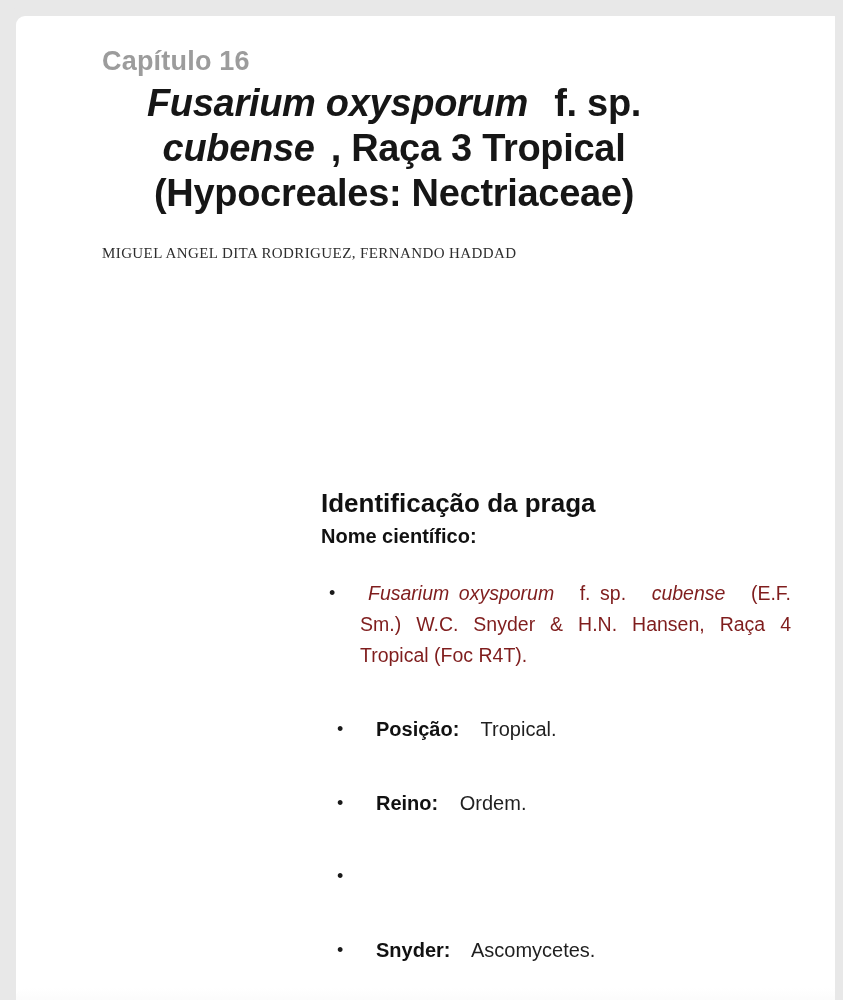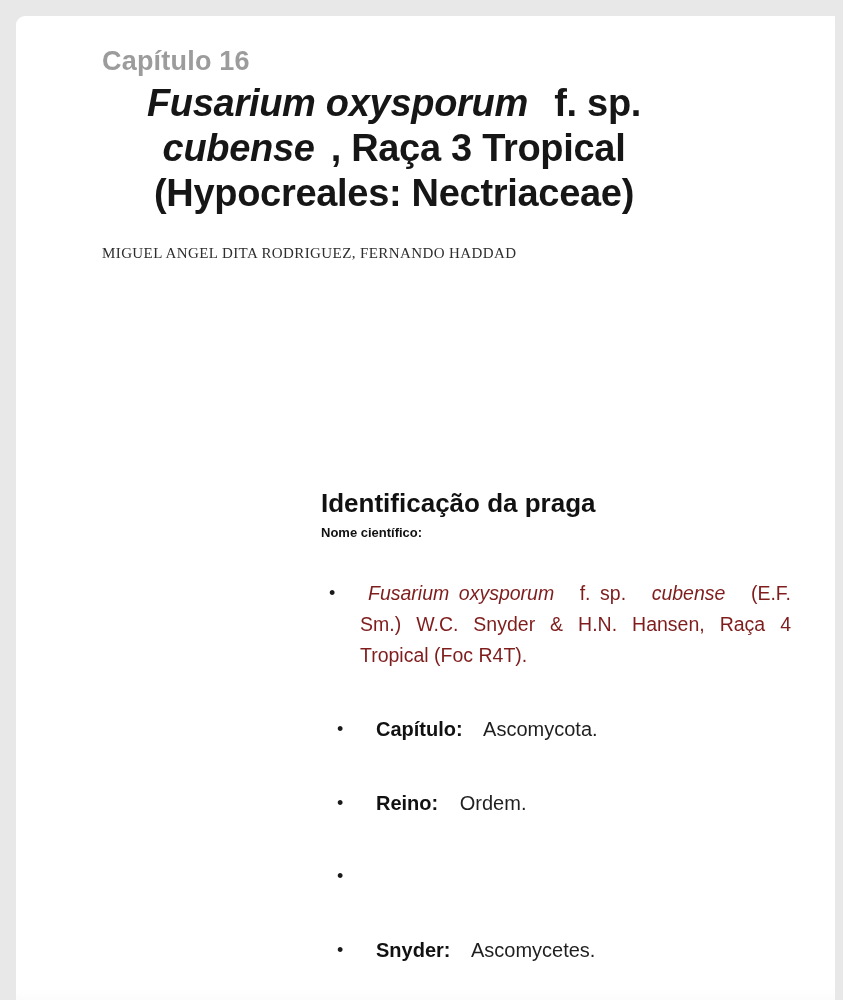--- a/index.html
+++ b/index.html
@@ -49,21 +49,21 @@
     left: 297px;
     top: 420px;
     font-size: 26px;
     font-weight: 700;
     color: #111111;
     margin-top: 44px;
   }
   .sub-label {
     position: absolute;
     left: 297px;
-    font-size: 13px;
+    font-size: 20px;
     font-weight: 700;
     color: #111111;
   }
   .sub-label.nome { top: 501px; }
   .sub-label.posicao { top: 634px; }
   .bullet-row {
     display: flex;
     align-items: flex-start;
   }
   .marker {
@@ -132,21 +132,21 @@
 
   <div class="sci-item bullet-row">
     <span class="marker">•</span>
     <span class="sci-text"><span class="it">Fusarium oxysporum</span><span> f. sp. </span><span class="it">cubense</span><span> (E.F. Sm.) W.C. Snyder &amp; H.N. Hansen, Raça 4 Tropical (Foc R4T).</span></span>
   </div>
 
 
   <ul class="tax-list">
     <li class="tax-item bullet-row">
       <span class="marker">•</span>
-      <span><span class="term">Capítulo:</span><span> Ascomycota.</span></span>
+      <span><span class="term">Posição:</span><span> Tropical.</span></span>
     </li>
     <li class="tax-item bullet-row">
       <span class="marker">•</span>
       <span><span class="term">Reino:</span><span> Ordem.</span></span>
     </li>
     <li class="tax-item bullet-row">
       <span class="marker">•</span>
     </li>
     <li class="tax-item bullet-row">
       <span class="marker">•</span>

